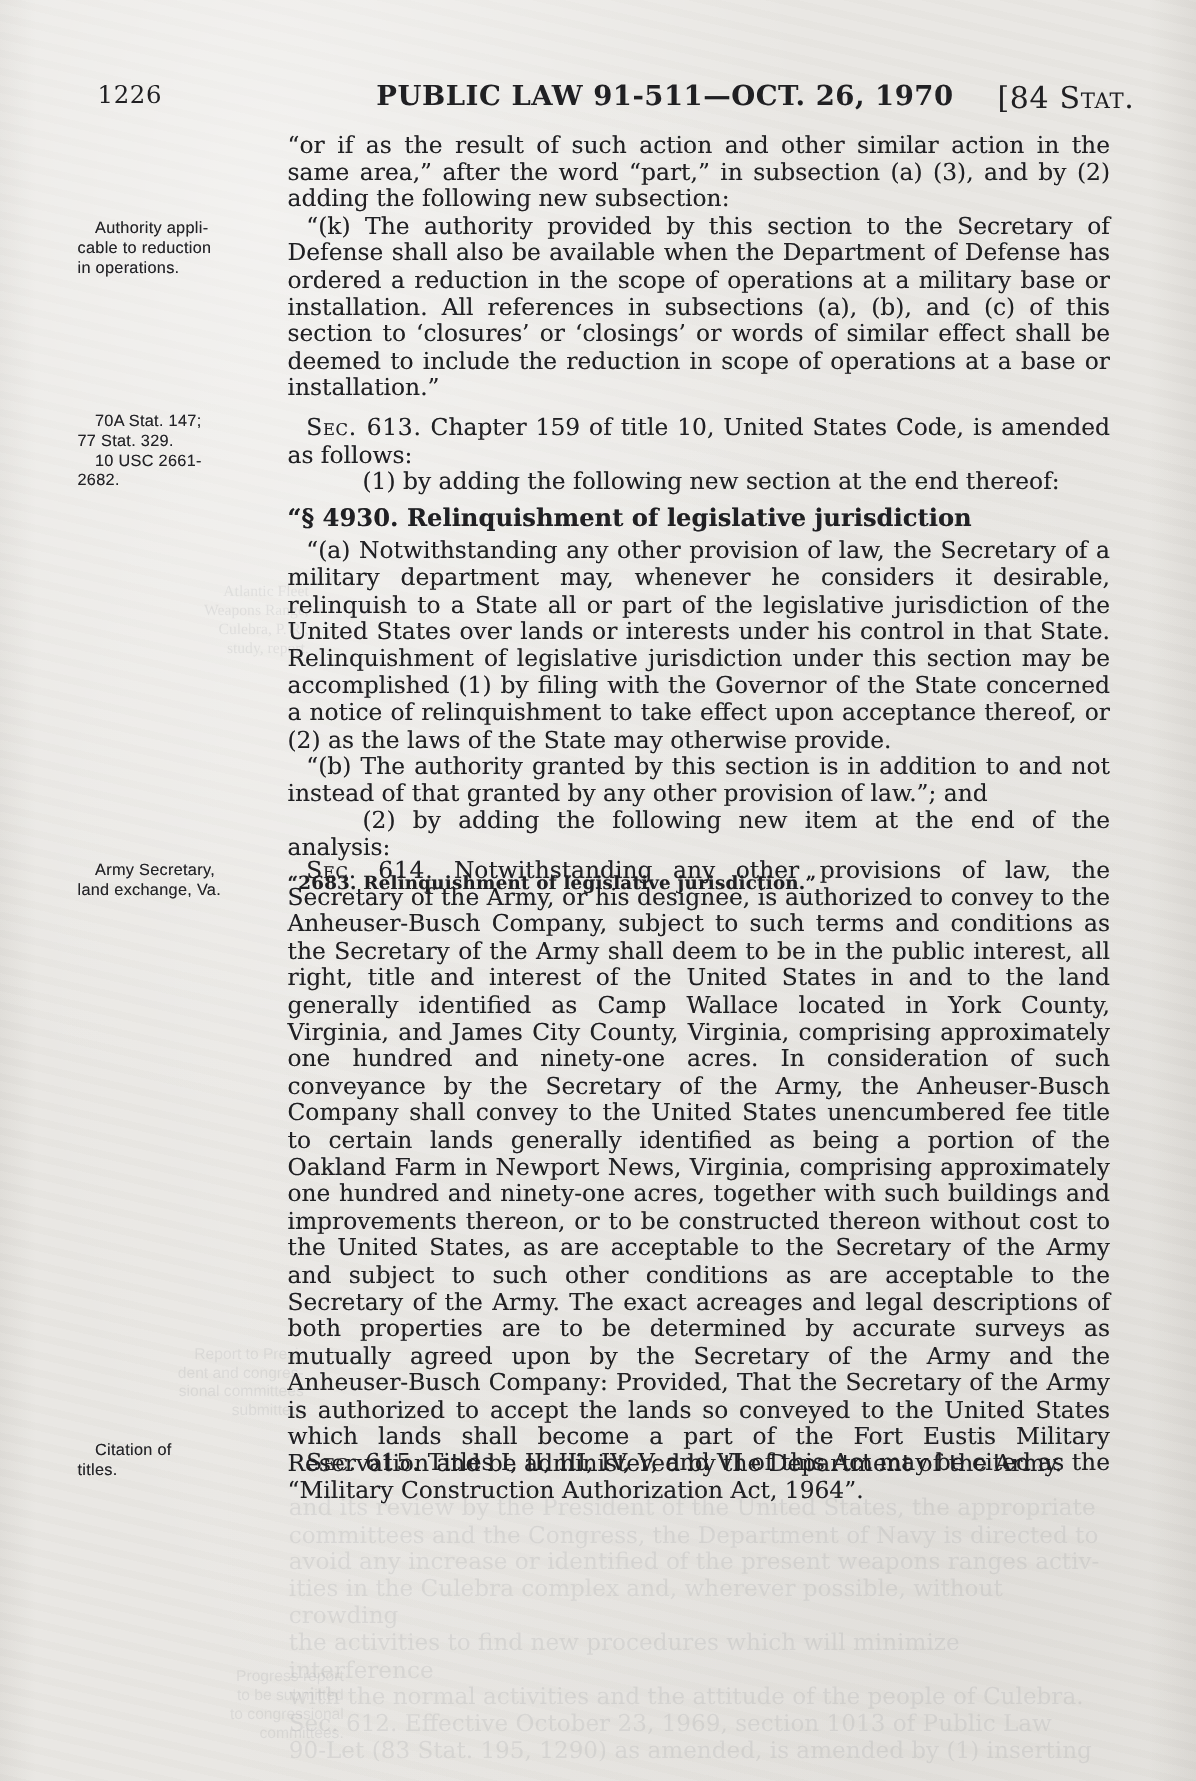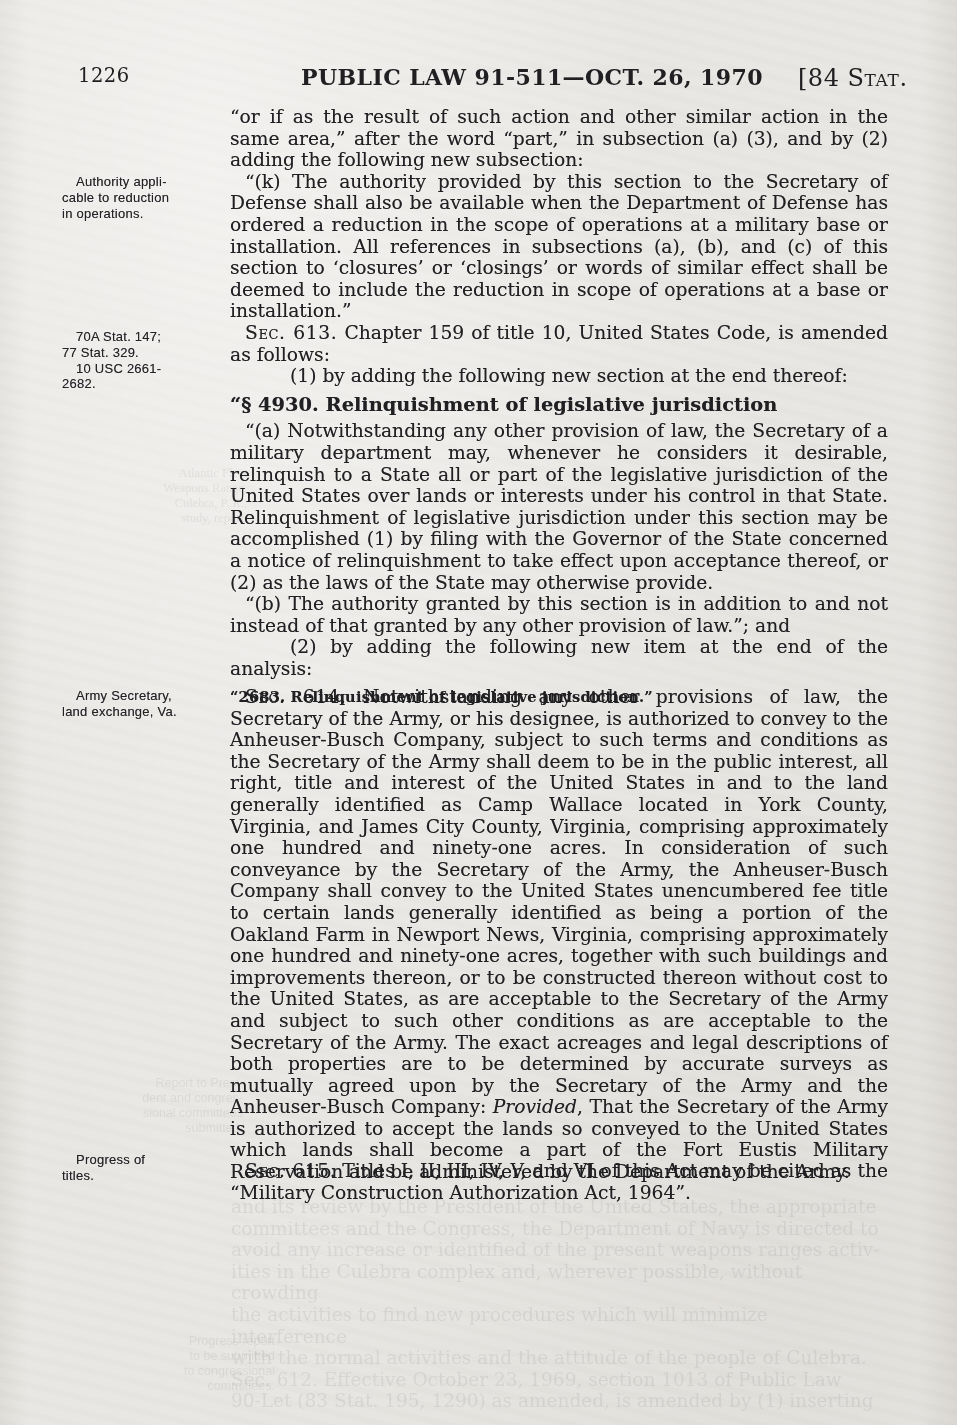--- a/index.html
+++ b/index.html
@@ -29,35 +29,35 @@
   #stat-right{position:absolute;left:798px;top:64px;font-size:24px;letter-spacing:0.5px;}
   .sc{font-variant:small-caps;letter-spacing:0.6px;}
 
   
   .body-col{
     position:absolute;left:230px;width:658px;
     font-size:18.7px;line-height:21.6px;
     text-shadow:0 0 0.4px rgba(20,20,25,0.4);
   }
   #block-a{top:106px;}
-  #block-b{top:322px;}
+  #block-b{top:332px;}
   #block-c{top:686px;}
   #block-d{top:1160px;}
   .body-col p{margin:0;text-align:justify;}
   .body-col p.ind{text-indent:15px;}
   .body-col p.item{text-indent:60px;}
   .body-col .heading{
     font-weight:bold;font-size:19.4px;margin:7px 0 5px;
     text-align:left;text-indent:0;
   }
   .body-col .analysis{
     font-weight:bold;font-size:14.6px;line-height:16px;
     margin:9px 0 7px;text-align:left;letter-spacing:0.2px;
   }
-  .it{font-style:italic;}
+  .it{}
 
   
   .mn{
     position:absolute;left:62px;width:158px;
     font-family:"Liberation Sans",sans-serif;
     font-size:13px;line-height:15.8px;color:#232327;
     letter-spacing:0.25px;
     text-shadow:0 0 0.3px rgba(20,20,25,0.45);
   }
   .mn div.ind{padding-left:14px;}
@@ -101,21 +101,21 @@
       <div class="ind">70A Stat. 147;</div>
       <div>77 Stat. 329.</div>
       <div class="ind">10 USC 2661-</div>
       <div>2682.</div>
     </aside>
   <aside class="mn" id="mn-army">
       <div class="ind">Army Secretary,</div>
       <div>land exchange, Va.</div>
     </aside>
   <aside class="mn" id="mn-citation">
-      <div class="ind">Progress of</div>
+      <div class="ind">Citation of</div>
       <div>titles.</div>
     </aside>
 
   <section class="body-col" id="block-a">
       <p class="p">“or if as the result of such action and other similar action in the same area,” after the word “part,” in subsection (a) (3), and by (2) adding the following new subsection:</p>
       <p class="p ind">“(k) The authority provided by this section to the Secretary of Defense shall also be available when the Department of Defense has ordered a reduction in the scope of operations at a military base or installation. All references in subsections (a), (b), and (c) of this section to ‘closures’ or ‘closings’ or words of similar effect shall be deemed to include the reduction in scope of operations at a base or installation.”</p>
     </section>
 
   <section class="body-col" id="block-b">
       <p class="p ind"><span class="sc">Sec. 613.</span><span> Chapter 159 of title 10, United States Code, is amended as follows:</span></p>

